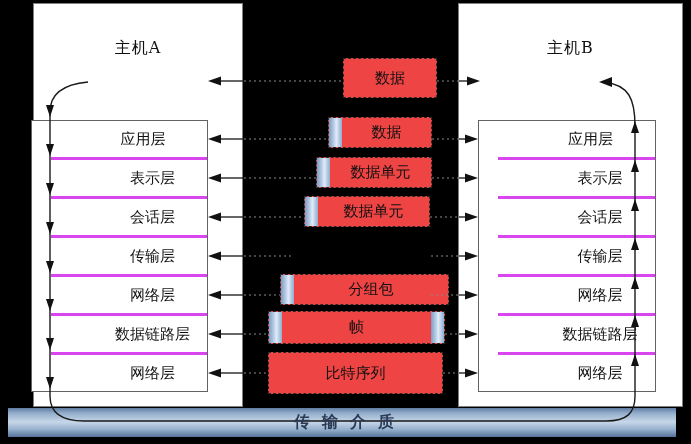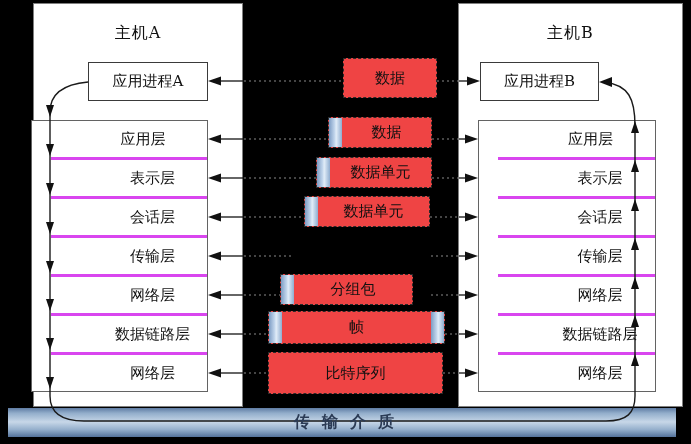--- a/index.html
+++ b/index.html
@@ -3,21 +3,21 @@
 <meta charset="utf-8">
 <style>
   html,body{margin:0;padding:0;background:#000;}
   .canvas{
     position:relative;width:691px;height:444px;background:#000;overflow:hidden;
     font-family:"DejaVu Serif","Liberation Serif",serif;color:#111;
   }
   .panel{position:absolute;background:#fff;border:1px solid #7f7f7f;box-sizing:border-box;}
   #panelA{left:33px;top:3px;width:210px;height:404px;}
   #panelB{left:458px;top:3px;width:225px;height:404px;}
-  .host-title{margin-top:19px;text-align:center;font-size:16px;letter-spacing:1px;}
+  .host-title{margin-top:34px;text-align:center;font-size:16px;letter-spacing:1px;}
   .procbox{
     position:absolute;background:#fff;border:1px solid #3a3a3a;box-sizing:border-box;
     display:flex;align-items:center;justify-content:center;font-size:15px;z-index:2;
   }
   #procA{left:88px;top:62px;width:120px;height:39px;}
   #procB{left:480px;top:62px;width:119px;height:39px;}
   .stack{
     position:absolute;top:120px;height:272px;background:#fff;border:1px solid #636363;
     box-sizing:border-box;display:flex;flex-direction:column;z-index:1;
   }
@@ -56,22 +56,20 @@
 <div class="canvas">
 
   <div class="panel" id="panelA">
     <div class="host-title">主机A</div>
   </div>
 
   <div class="panel" id="panelB">
     <div class="host-title">主机B</div>
   </div>
 
-  <div class="procbox" id="procA">应用进程A</div>
-  <div class="procbox" id="procB">应用进程B</div>
 
   <div class="stack" id="stackA">
     <div class="layer-row">
         <span>应用层</span>
       </div>
     <div class="layer-row">
         <span>表示层</span>
       </div>
     <div class="layer-row">
         <span>会话层</span>
@@ -122,21 +120,21 @@
     <span class="pdu-label">数据</span>
   </div>
   <div class="pdu" style="left:316px;top:157px;width:116px;height:31px;">
     <span class="cap"></span>
     <span class="pdu-label">数据单元</span>
   </div>
   <div class="pdu" style="left:304px;top:196px;width:126px;height:31px;">
     <span class="cap"></span>
     <span class="pdu-label">数据单元</span>
   </div>
-  <div class="pdu" style="left:280px;top:274px;width:133px;height:31px;">
+  <div class="pdu" style="left:280px;top:274px;width:169px;height:31px;">
     <span class="cap"></span>
     <span class="pdu-label">分组包</span>
   </div>
   <div class="pdu" style="left:268px;top:311px;width:177px;height:33px;">
     <span class="cap"></span>
     <span class="pdu-label">帧</span>
     <span class="cap"></span>
   </div>
   <div class="pdu" style="left:268px;top:352px;width:175px;height:42px;">
     <span class="pdu-label">比特序列</span>

